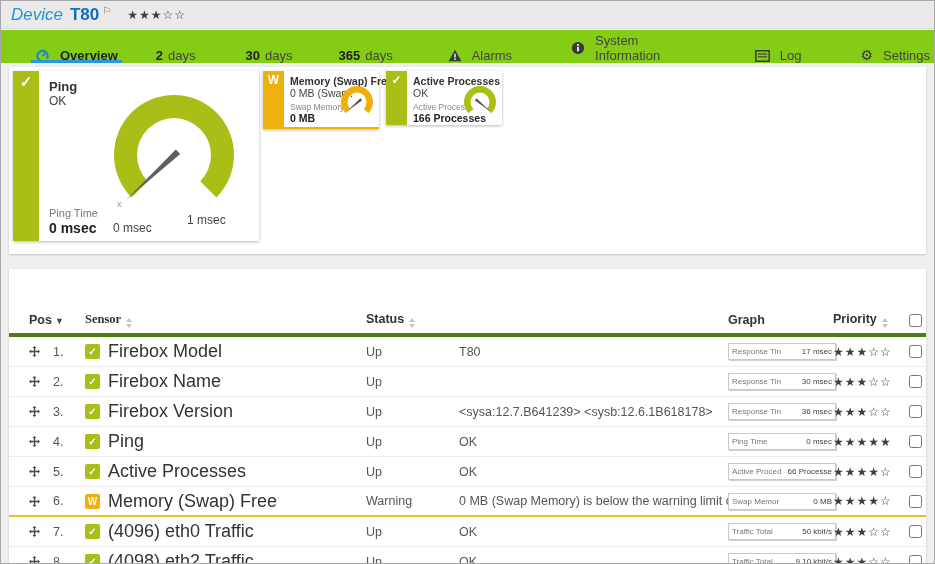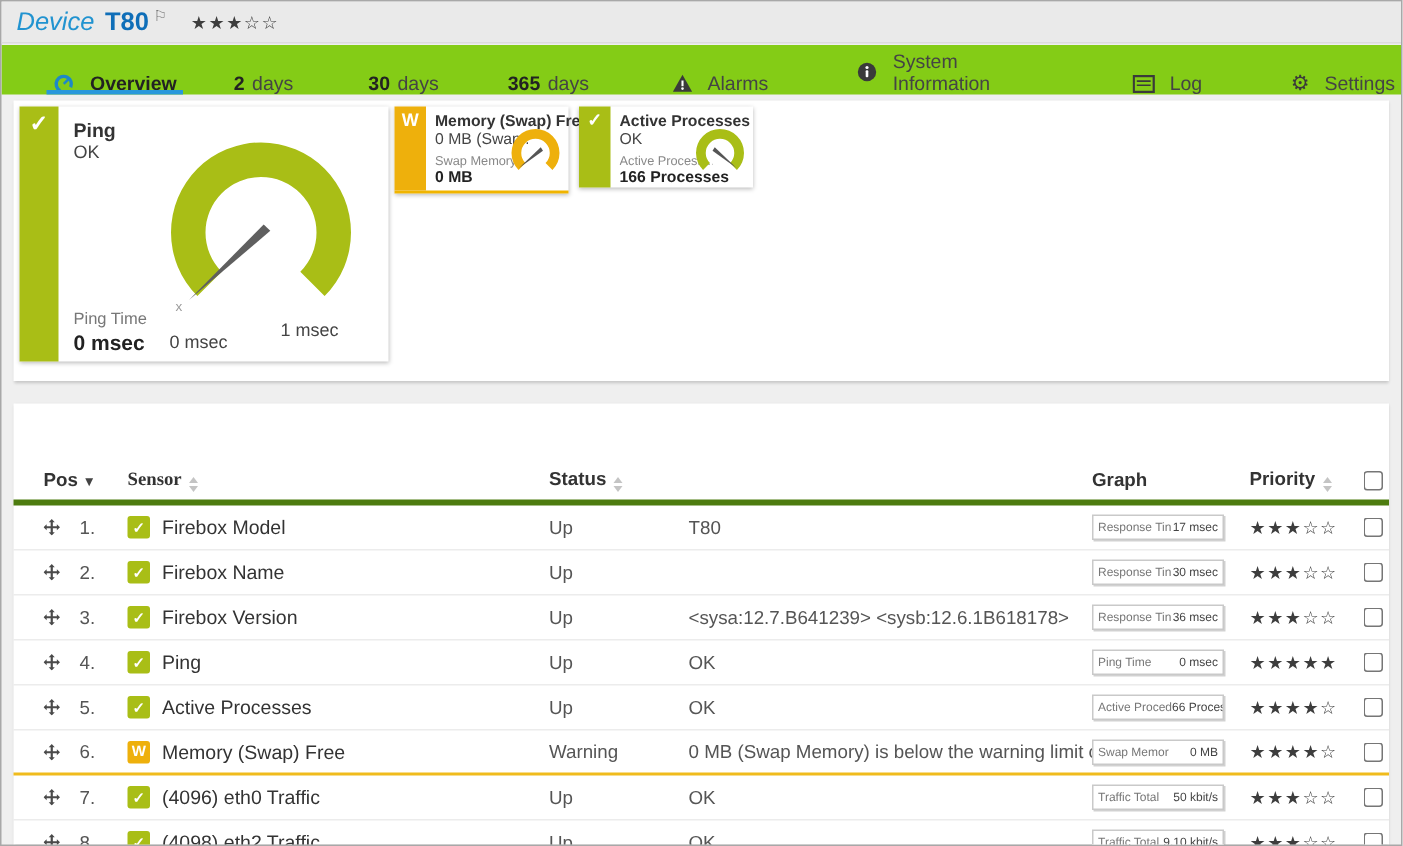--- a/index.html
+++ b/index.html
@@ -90,25 +90,25 @@
   .sorter .up{ border-bottom:4px solid #c4c4c4; margin-bottom:2px;}
   .sorter .down{ border-top:4px solid #c4c4c4;}
 
   .srow.warning-row{ border-bottom:2px solid #f0bb1c; }
   .move{ grid-column:2; display:flex; align-items:center; }
   .pos{ grid-column:3; color:#555;}
   .sensor-cell{ grid-column:4; display:flex; align-items:center; }
   .sicon{ width:15px; height:15px; border-radius:2px; display:inline-flex; align-items:center; justify-content:center;
           color:#fff; font-size:10px; font-weight:bold; font-style:normal; margin-right:8px; flex:none;}
   .sicon.ok{ background:#a9be16; } .sicon.warning{ background:#eeb00c; }
-  .sname{ font-size:13px; color:#333; text-decoration:none; cursor:pointer; white-space:nowrap;}
+  .sname{ font-size:18px; color:#333; text-decoration:none; cursor:pointer; white-space:nowrap;}
   .status{ grid-column:5; }
   .message{ grid-column:6; white-space:nowrap; overflow:hidden; }
   .graphcell{ grid-column:7; }
-  .graph-box{ width:88px; height:17px; border:1px solid #c9c9c9; box-shadow:1px 1px 0 rgba(0,0,0,.18);
+  .graph-box{ width:108px; height:17px; border:1px solid #c9c9c9; box-shadow:1px 1px 0 rgba(0,0,0,.18);
               background:#fff; display:flex; justify-content:space-between; align-items:center;
               padding:0 3px; font-size:8px; color:#777; cursor:pointer; overflow:hidden;}
   .gvalue{ color:#444; white-space:nowrap;}
   .glabel{ white-space:nowrap;}
   .stars{ grid-column:8; font-size:12px; letter-spacing:1px; color:#3d3d3d; cursor:pointer; white-space:nowrap;}
   .cbox{ grid-column:9; display:flex; justify-content:center;}
   input[type=checkbox]{ width:13px; height:13px; cursor:pointer;}
 </style>
 </head>
 <body>

